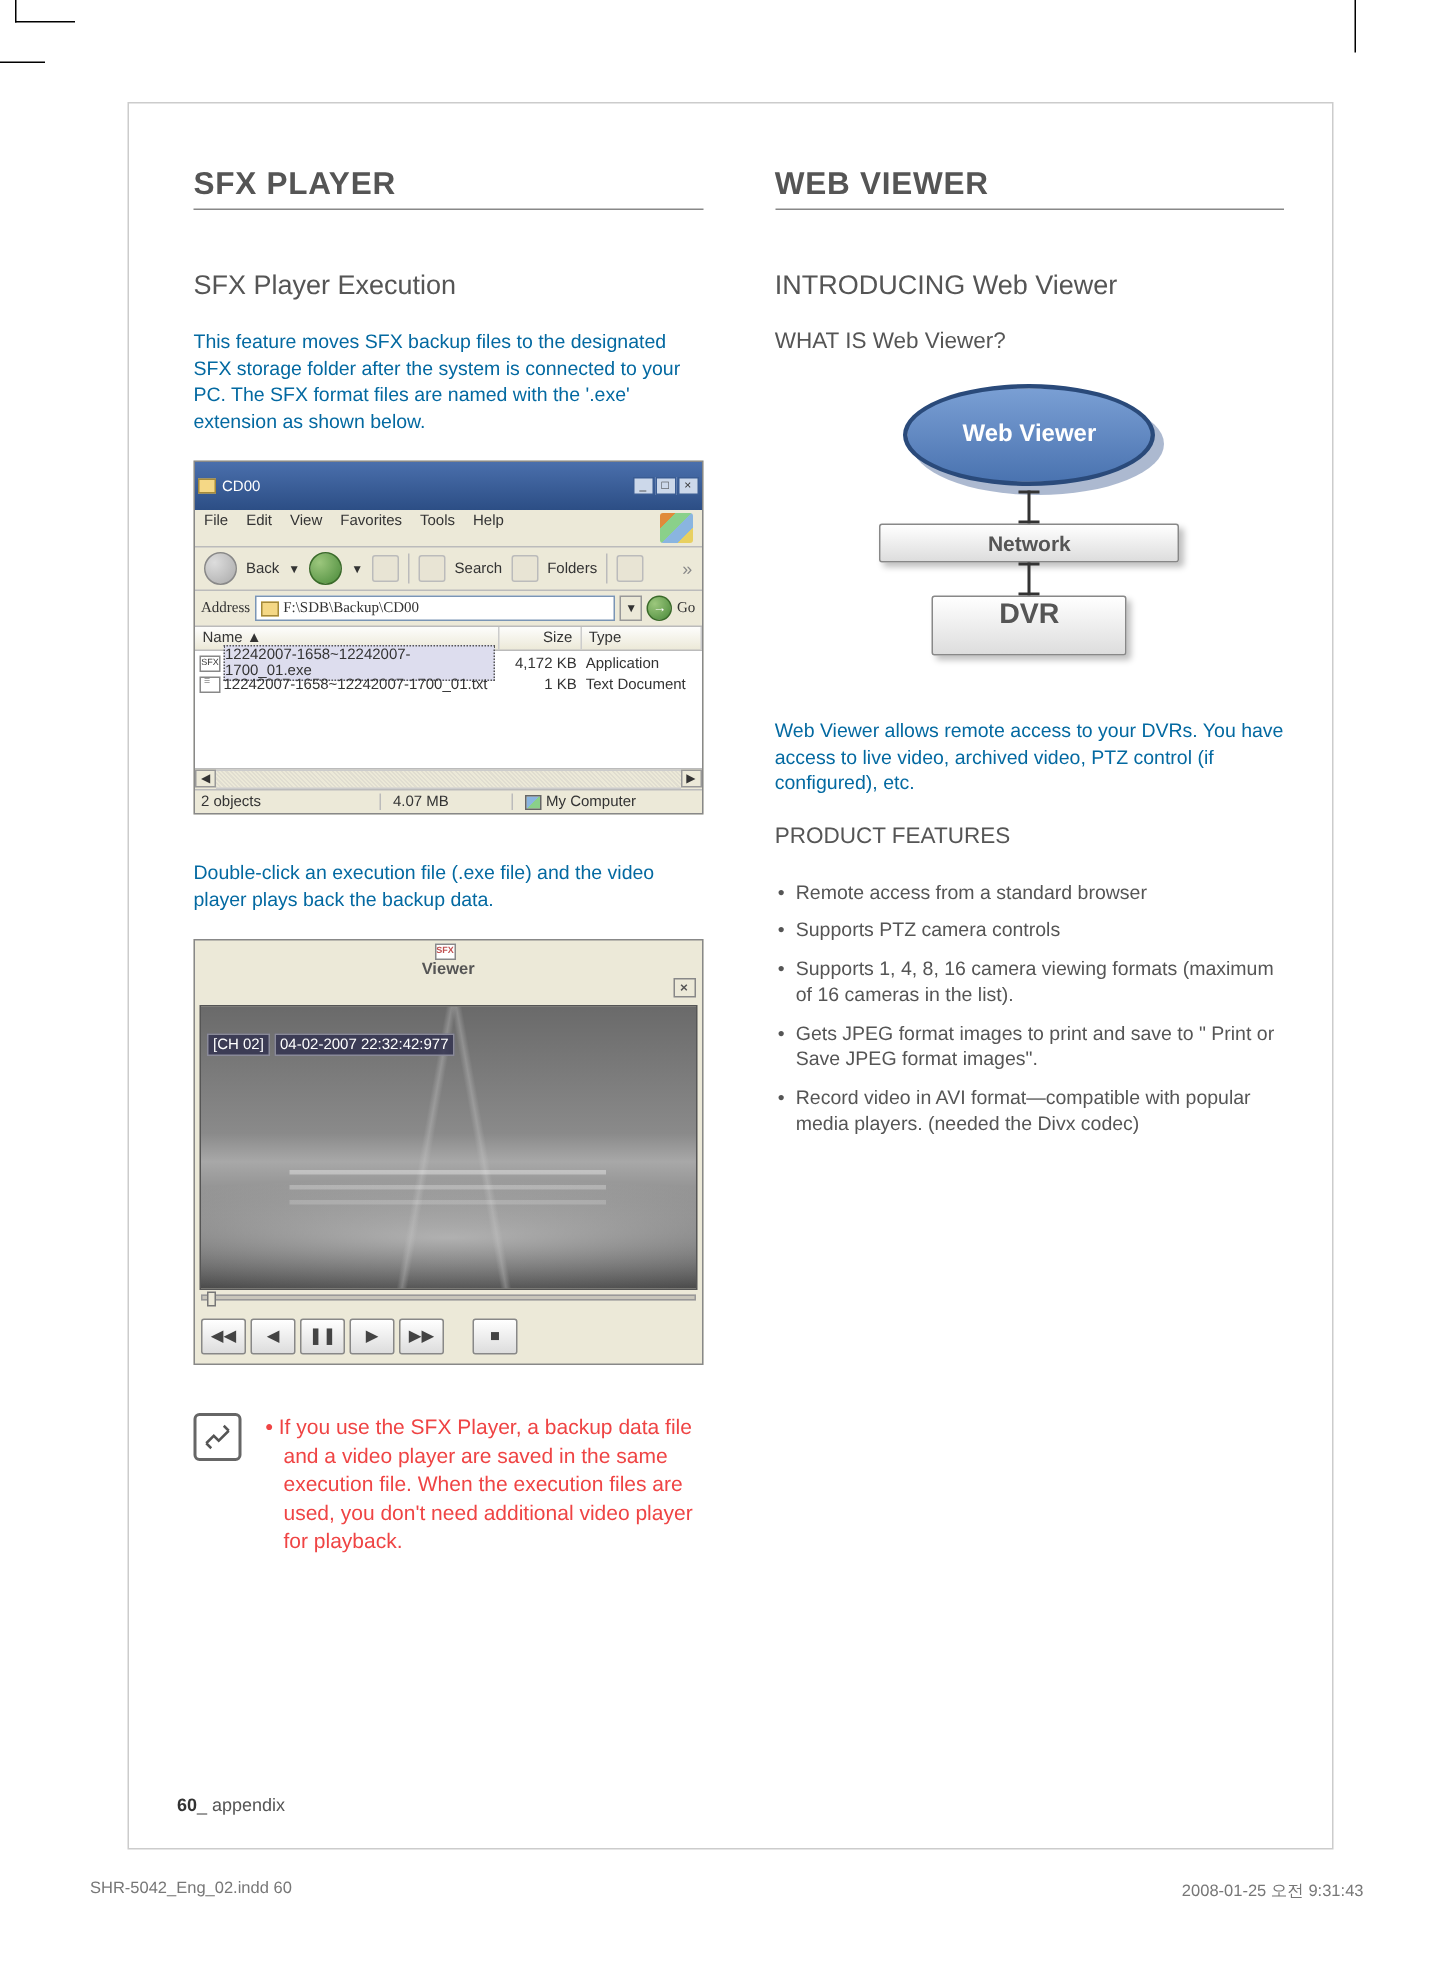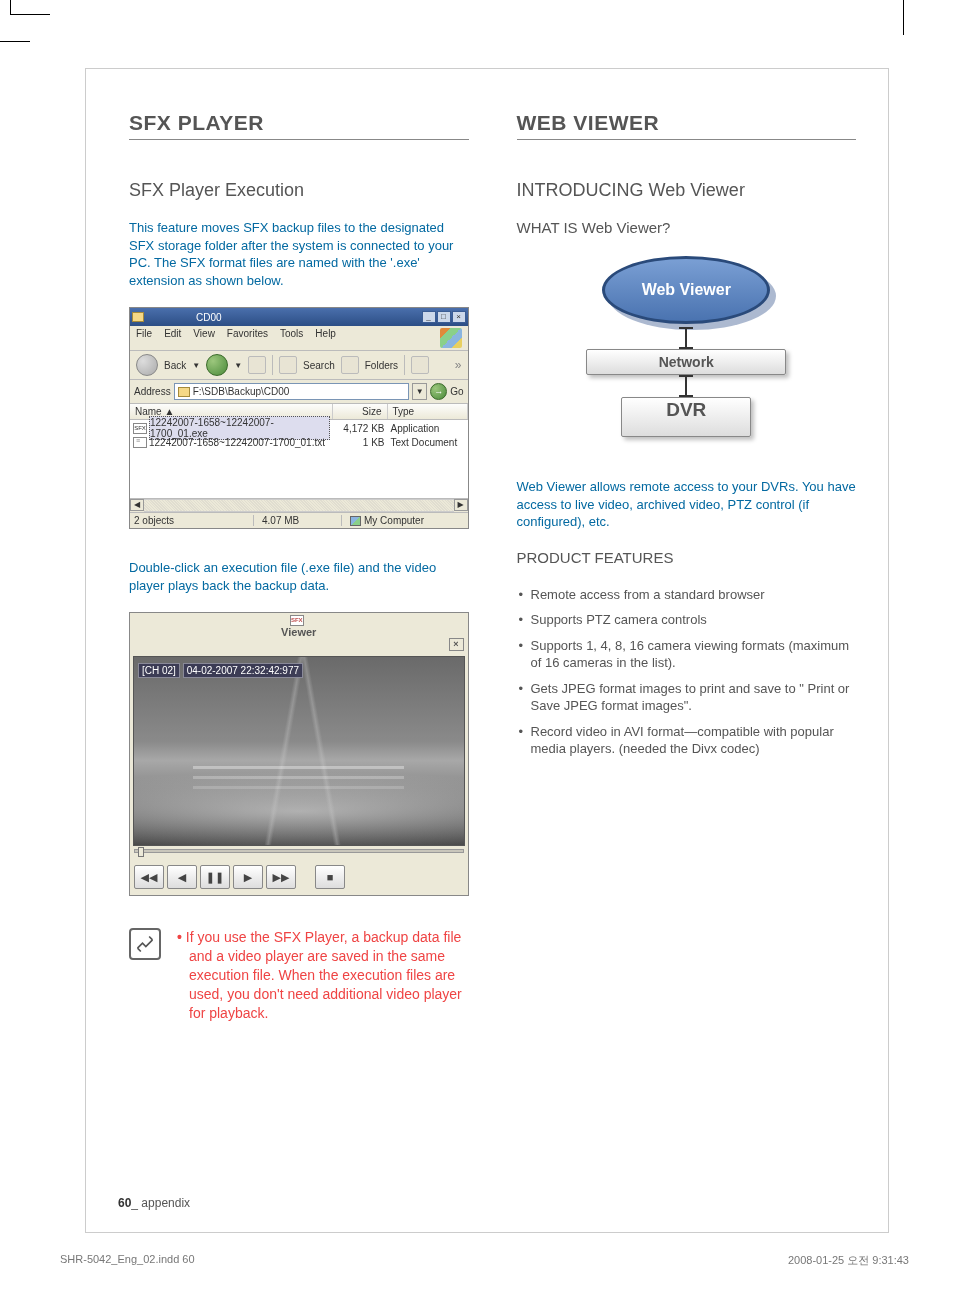--- a/index.html
+++ b/index.html
@@ -59,34 +59,33 @@
     background: #ece9d8;
     font-size: 10px;
     color: #333;
     margin-bottom: 30px;
   }
   .exp-title {
     background: linear-gradient(#4a6fac,#2c4e85);
     color: #fff;
     display:flex; align-items:center;
     padding: 1px 2px;
-    height: 18px;
-    gap: 48px;
+    height: 32px;
   }
   .exp-title .folder-icon { width:12px; height:10px; background:#f5d886; border:1px solid #a58a3a; margin-right:4px;}
   .exp-title .win-btns { margin-left:auto; display:flex; gap:1px;}
   .exp-title .win-btn { width:14px; height:12px; background:#ccd8ea; border:1px solid #3a5c93; font-size:8px; text-align:center; line-height:10px; color:#333;}
   .exp-menu { padding: 2px 6px; display:flex; gap:12px; background:#ece9d8; border-bottom:1px solid #bbb;}
   .exp-toolbar { padding: 3px 6px; display:flex; align-items:center; gap:6px; border-bottom:1px solid #bbb;}
   .nav-btn { width:22px; height:22px; border-radius:50%; background:radial-gradient(circle at 30% 30%, #9cc77d, #4a8a3a); border:1px solid #3a6a2a; display:inline-block;}
   .nav-btn.disabled{ background:radial-gradient(circle at 30% 30%, #ddd,#aaa); border-color:#888;}
   .tb-icon { width:18px; height:18px; background:#e8e4d4; border:1px solid #bbb; border-radius:2px;}
   .tb-sep { width:1px; height:20px; background:#bbb;}
   .tb-chev{font-size:12px; color:#888; margin-left:auto}
-  .exp-address { padding: 3px 4px; display:flex; align-items:center; gap:3px; border-bottom:1px solid #bbb;}
+  .exp-address { padding: 3px 4px; display:flex; align-items:center; gap:3px; border-bottom:1px solid #bbb;font-family:Liberation Serif, serif;}
   .addr-lbl { font-size:10px; }
   .addr-box { flex:1; height:17px; background:#fff; border:1px solid #7a95b5; padding:1px 3px; display:flex; align-items:center;}
   .addr-box .fi{ width:12px; height:10px; background:#f5d886; border:1px solid #a58a3a; margin-right:3px;}
   .addr-drop{ width:15px; height:17px; background:#ece9d8; border:1px solid #999; text-align:center; font-size:8px; line-height:15px;}
   .addr-go{ width:17px;height:17px;border-radius:50%;background:radial-gradient(circle at 30% 30%,#9cc77d,#4a8a3a);border:1px solid #3a6a2a; font-size:9px; color:#fff; text-align:center; line-height:15px;}
   .exp-headers { display:flex; background: linear-gradient(#fdfdfc,#ece9d8); border-bottom:1px solid #bbb;}
   .exp-headers div{ padding:2px 5px; border-right:1px solid #ccc; font-size:10px;}
   .col-name{flex:1 1 60%}
   .col-size{width:55px; text-align:right}
   .col-type{width:80px}
@@ -118,21 +117,21 @@
   }
   .viewer-title{ padding:2px 4px; display:flex; align-items:center; font-size:11px; font-weight:bold;flex-direction:column;}
   .viewer-title .vi{width:14px;height:11px;background:#fff;border:1px solid #888;font-size:6px;text-align:center;line-height:9px;color:#c05050;margin-right:4px;}
   .viewer-title .close{margin-left:auto;width:15px;height:13px;background:#ece9d8;border:1px solid #888;text-align:center;font-size:9px;line-height:11px;}
   .video{ margin:3px; border:1px solid #555; height:190px; background:linear-gradient(180deg,#6a6a6a 0%, #8a8a8a 45%, #a8a8a8 55%, #4a4a4a 100%); position:relative; overflow:hidden;}
   .video::before{content:'';position:absolute;inset:0;background:
      linear-gradient(100deg, transparent 45%, rgba(200,200,200,0.35) 46%, transparent 47%),
      linear-gradient(80deg, transparent 55%, rgba(200,200,200,0.35) 56%, transparent 57%),
      radial-gradient(ellipse 160% 35% at 50% 82%, rgba(230,230,230,0.55), transparent 60%);}
   .video::after{content:'';position:absolute;left:18%;right:18%;top:58%;height:3px;background:rgba(255,255,255,0.35);box-shadow:0 10px 0 rgba(255,255,255,0.25),0 20px 0 rgba(255,255,255,0.18);}
-  .osd{ position:absolute; top:8px; left:4px; color:#fff; font-size:10px;}
+  .osd{ position:absolute; top:20px; left:4px; color:#fff; font-size:10px;}
   .osd span{background:rgba(50,50,80,0.85); padding:1px 3px; border:1px solid rgba(255,255,255,0.4);}
   .slider{ margin:2px 4px; height:10px;}
   .slider .track{height:4px;background:#c9c6bb;border:1px solid #999;position:relative;}
   .slider .thumb{position:absolute;left:3px;top:-3px;width:6px;height:10px;background:#ece9d8;border:1px solid #777;}
   .controls{ display:flex; gap:3px; padding:4px 4px 6px 4px;}
   .ctrl-btn{ width:30px; height:24px; background:linear-gradient(#fff,#ddd); border:1px solid #888; border-radius:2px; font-size:11px; text-align:center; line-height:22px; color:#444;}
   .ctrl-btn.stop{margin-left:16px}
 
   
   .note{display:flex; gap:16px; font-size:14px; line-height:1.35; color:#ef4444;}

